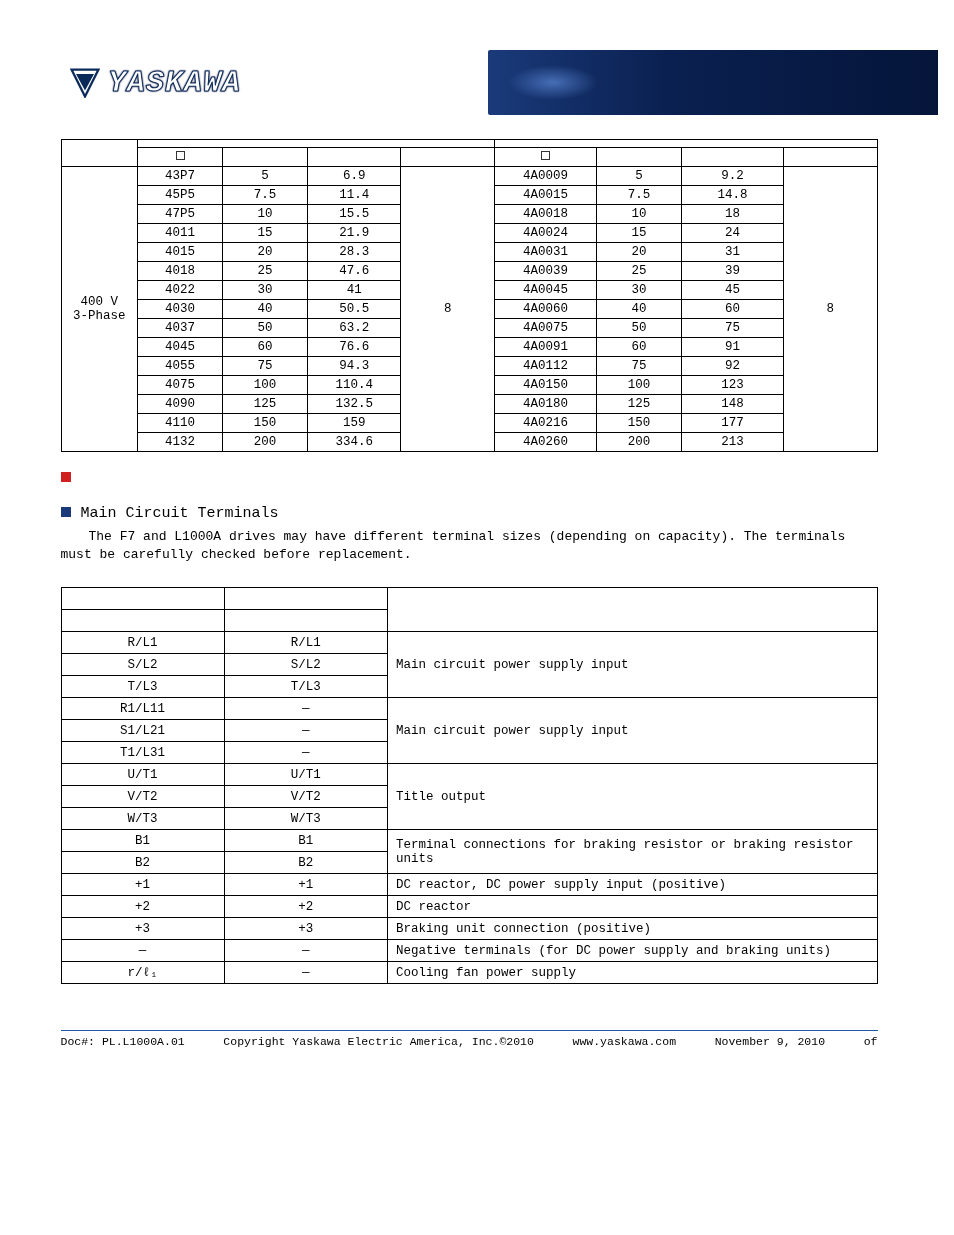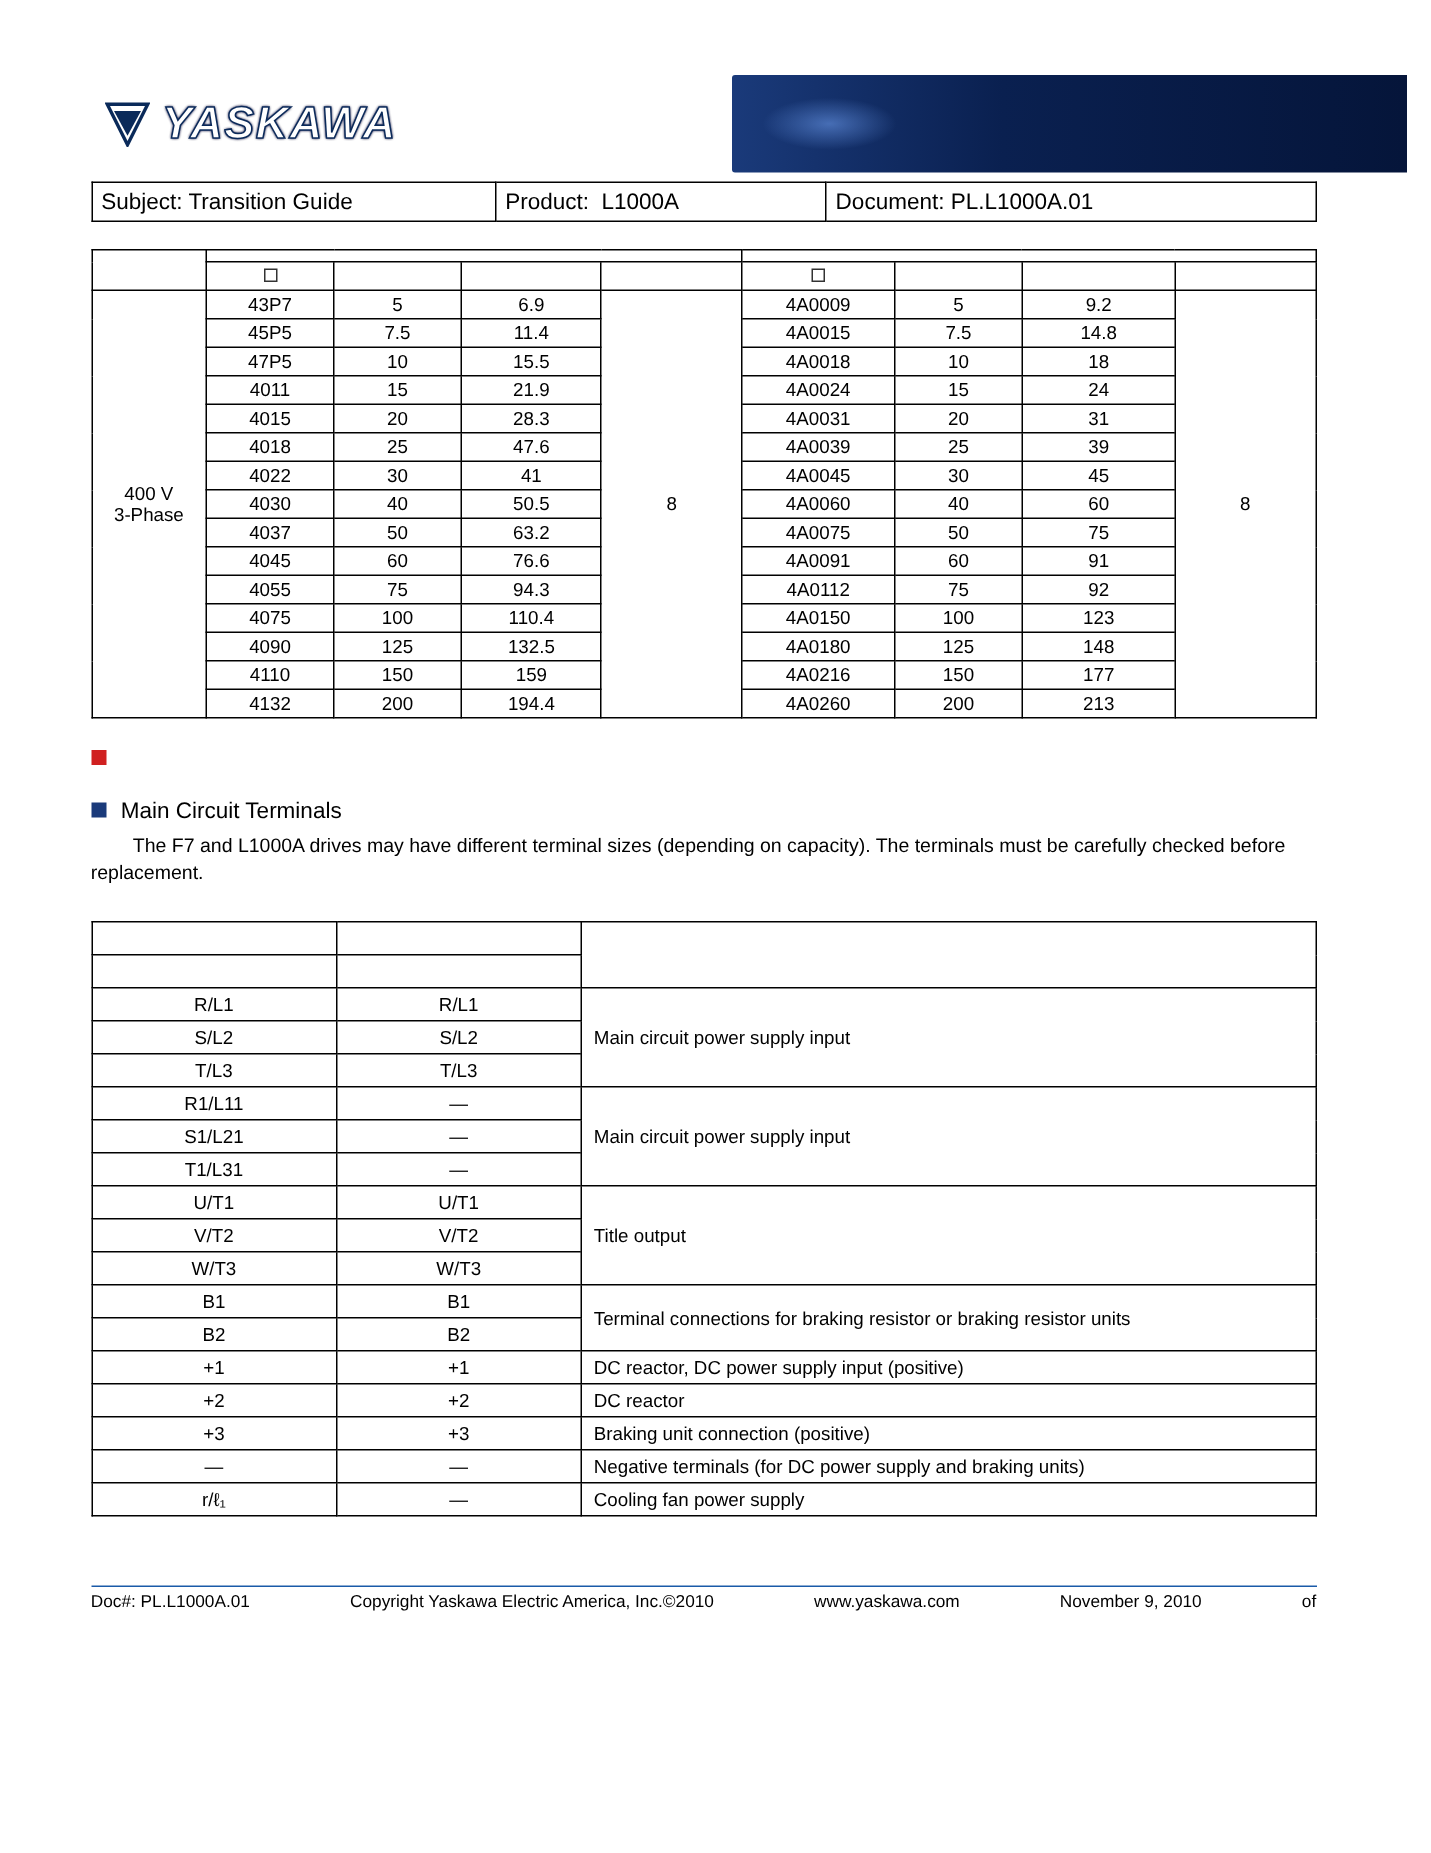--- a/index.html
+++ b/index.html
@@ -6,20 +6,21 @@
   body {
     margin: 0;
     font-family: Arial, sans-serif;
     font-size: 12.5px;
     color: #000;
     background: #fff;
     width: 954px;
   }
   .page {
     padding: 0 16px 20px 0;
+    font-family: Liberation Mono, monospace;
   }
   .banner {
     height: 65px;
     position: relative;
     background: #fff;
     margin-top: 50px;
   }
   .banner-left {
     position: absolute;
     left: 70px;
@@ -157,34 +158,20 @@
           <path d="M8 8 L32 8 L20 30 Z" fill="#0a2a5a"></path>
         </svg>
         <span class="logo-text">YASKAWA</span>
       </div>
     </div>
     <div class="banner-right"></div>
   </div>
 
   <table class="header-table">
     <tbody>
-        <tr>
-      <td style="width:33%">
-        <span>Subject:</span>
-        <span>Transition Guide</span>
-      </td>
-      <td style="width:27%">
-        <span>Product:</span>&nbsp;
-        <span>L1000A</span>
-      </td>
-      <td>
-        <span>Document:</span>
-        <span>PL.L1000A.01</span>
-      </td>
-    </tr>
   </tbody>
     </table>
 
   <div class="content">
     <table class="data">
       <tbody>
           <tr class="blank-head">
         <td rowspan="2" style="width:9%;border-top:1.5px solid #000;border-left:1.5px solid #000"></td>
         <td colspan="4" style="height:8px;border-top:1.5px solid #000"></td>
         <td colspan="4" style="height:8px;border-top:1.5px solid #000;border-right:1.5px solid #000"></td>
@@ -312,21 +299,21 @@
             <td style="">4110</td>
             <td style="">150</td>
             <td style="">159</td>
             <td style="">4A0216</td>
             <td style="">150</td>
             <td style="">177</td>
           </tr>
           <tr>
             <td style="border-bottom:1.5px solid #000;">4132</td>
             <td style="border-bottom:1.5px solid #000;">200</td>
-            <td style="border-bottom:1.5px solid #000;">194.4</td>
+            <td style="border-bottom:1.5px solid #000;">334.6</td>
             <td style="border-bottom:1.5px solid #000;">4A0260</td>
             <td style="border-bottom:1.5px solid #000;">200</td>
             <td style="border-bottom:1.5px solid #000;">213</td>
           </tr>
         </tbody>
     </table>
 
     <div class="section-h">
       <span class="bullet red"></span>
     </div>

